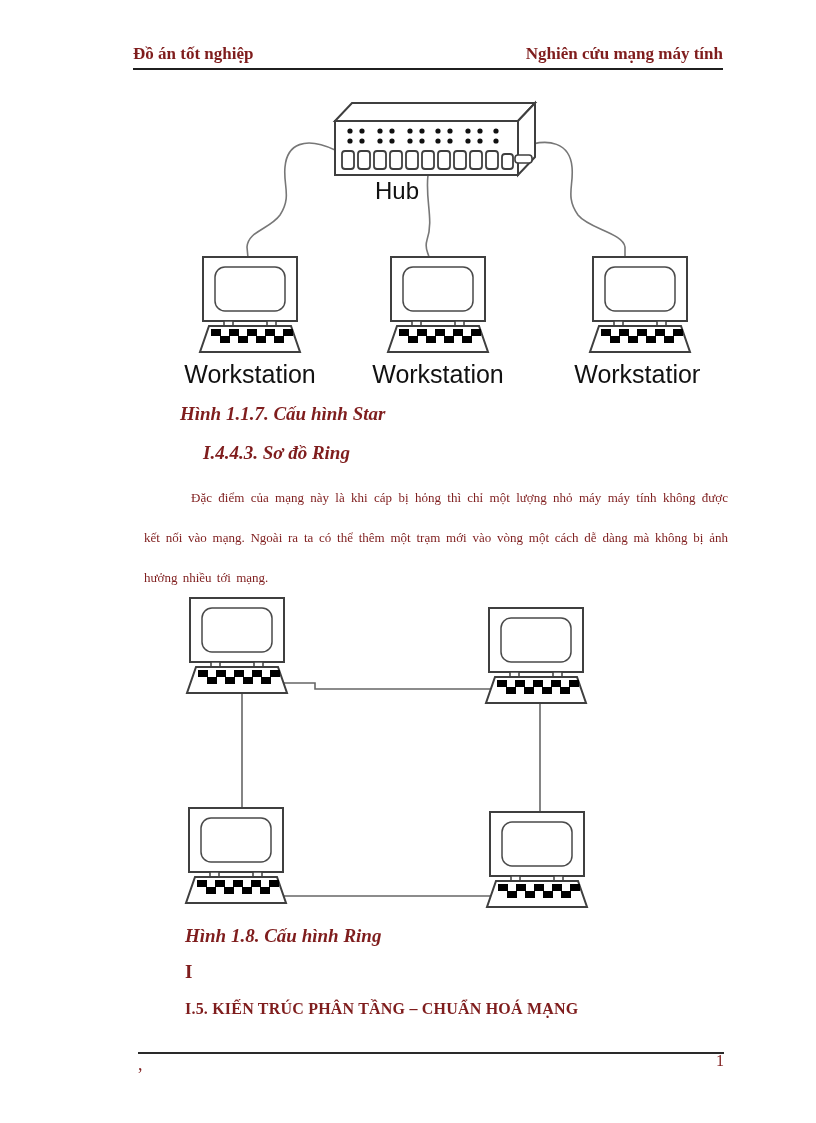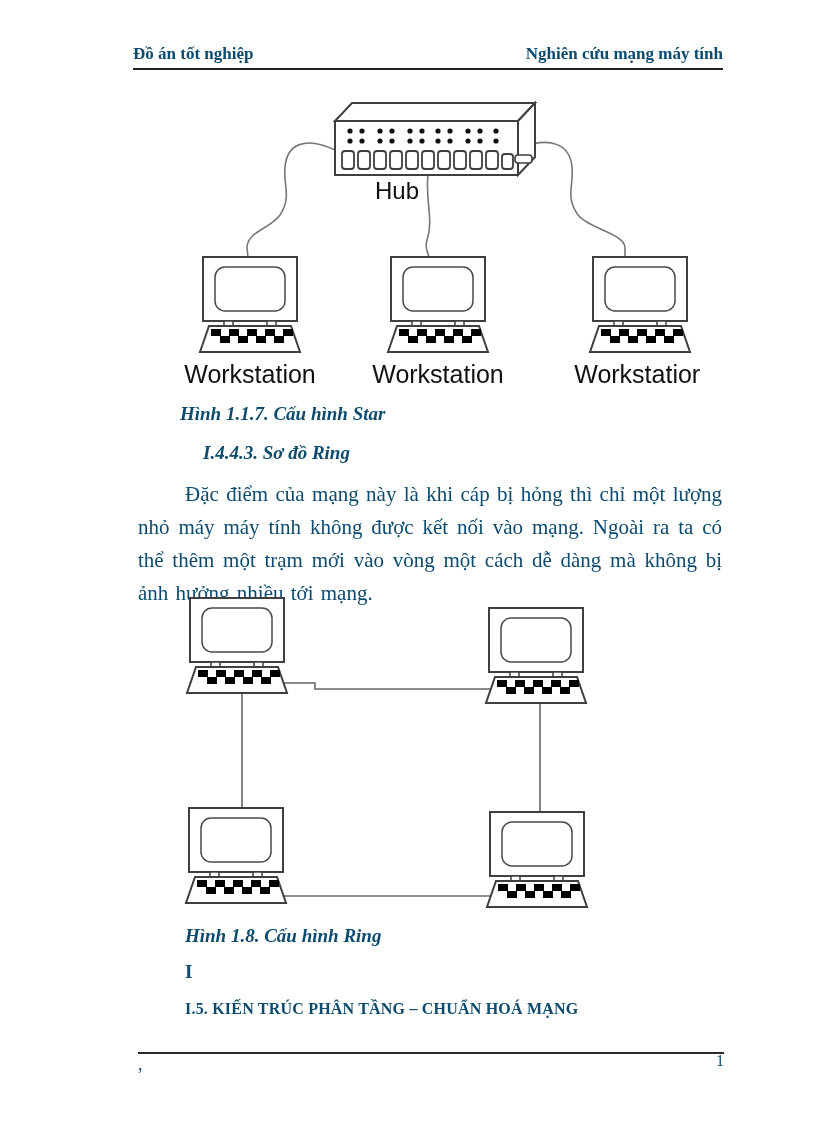--- a/index.html
+++ b/index.html
@@ -1,34 +1,34 @@
 <!DOCTYPE html>
 <html><head>
 <meta charset="utf-8">
 <style>
   html,body{margin:0;padding:0;background:#888;}
   .page{
     position:relative;width:816px;height:1123px;margin:0 auto;background:#ffffff;
-    font-family:"Liberation Serif","DejaVu Serif",serif;color:#0c4a6e;overflow:hidden;
+    font-family:"Liberation Serif","DejaVu Serif",serif;color:#7f1d1d;overflow:hidden;
   }
   
   .header{
     position:absolute;left:133px;top:44px;width:590px;height:24px;
     display:flex;justify-content:space-between;align-items:baseline;
     border-bottom:2px solid #1f1f1f;
     font-weight:bold;font-size:17px;
   }
   
   .diagram{position:absolute;}
   .dg-label{font-family:"Liberation Sans","DejaVu Sans",sans-serif;fill:#111;}
   
   .caption{position:absolute;font-size:19px;font-weight:bold;font-style:italic;white-space:nowrap;}
   .body-par{
-    position:absolute;left:138px;top:478px;width:584px;
-    font-size:21px;line-height:33px;text-align:justify;text-indent:47px;
+    position:absolute;left:144px;top:478px;width:584px;
+    font-size:13px;line-height:40px;text-align:justify;text-indent:47px;
     word-spacing:2px;
   }
   .stray{position:absolute;font-size:19px;font-weight:bold;}
   .sec-heading{position:absolute;font-size:16px;font-weight:bold;white-space:nowrap;letter-spacing:0.2px;}
   
   .footer{
     position:absolute;left:138px;top:1052px;width:586px;
     border-top:2px solid #2a2a2a;
     display:flex;justify-content:space-between;align-items:flex-start;
     font-size:18px;

